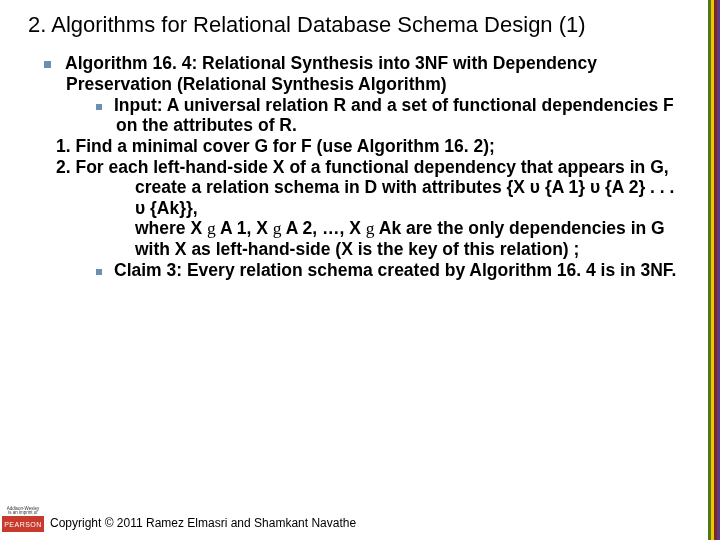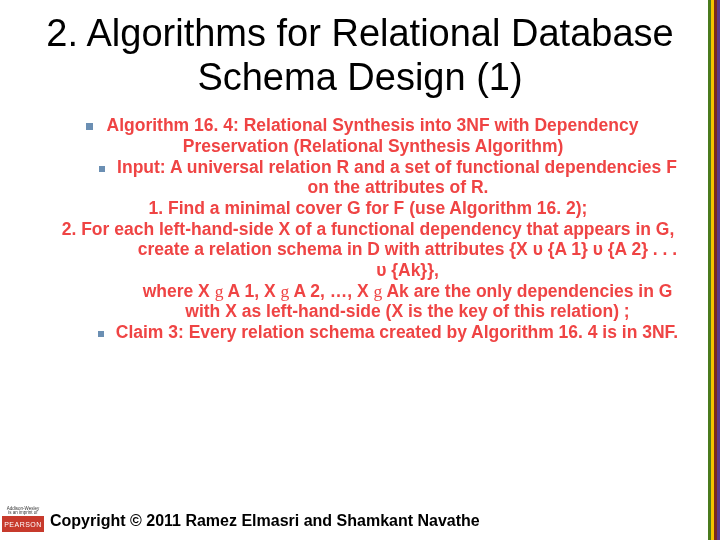--- a/index.html
+++ b/index.html
@@ -4,36 +4,36 @@
 <style>
   * { margin: 0; padding: 0; box-sizing: border-box; }
   html, body { width: 720px; height: 540px; font-family: Arial, Helvetica, sans-serif; background: #fff; overflow: hidden; }
   .slide { position: relative; width: 720px; height: 540px; background: #fff; }
   .edge-stripes { position: absolute; right: 0; top: 0; height: 540px; display: flex; }
   .stripe { width: 3px; height: 540px; }
   .s-green  { background: #4a7a1e; }
   .s-yellow { background: #f5c400; }
   .s-maroon { background: #7a2a1e; }
   .s-purple { background: #5a3a8a; }
-  .title { padding: 12px 28px 6px 28px; font-size: 38px; line-height: 1.15; color: #000; font-weight: 400; text-align: center; }
-  .body { padding: 10px 40px 0 44px; font-size: 17.5px; font-weight: 700; color: #ef4444; line-height: 1.18; text-align: center; }
+  .title { padding: 12px 28px 6px 28px; font-size: 22px; line-height: 1.15; color: #000; font-weight: 400; }
+  .body { padding: 10px 40px 0 44px; font-size: 17.5px; font-weight: 700; color: #000000; line-height: 1.18; }
   .blk { position: relative; }
   .bullet-sq { display: inline-block; width: 7px; height: 7px; background: #6b8fb3; vertical-align: 1px; }
   .indent0 { margin-left: 0; text-indent: -22px; padding-left: 22px; }
   .indent0 .bullet-sq { margin-right: 14px; }
   .indent1 { margin-left: 52px; text-indent: -20px; padding-left: 20px; }
   .indent1 .bullet-sq { width: 6px; height: 6px; margin-right: 12px; }
   .num { margin-left: 12px; padding-left: 22px; text-indent: -22px; }
   .cont-deep { margin-left: 91px; text-indent: 0; }
   .arrow { font-family: "Times New Roman", serif; font-weight: 400; }
   .footer { position: absolute; left: 0; bottom: 8px; display: flex; align-items: flex-end; gap: 6px; }
   .logo { width: 42px; margin-left: 2px; }
   .logo-top { font-size: 4.5px; line-height: 1.05; text-align: center; color: #333; }
   .logo-box { height: 16px; background: #c73a2c; color: #fff; font-size: 7px; letter-spacing: 0.5px; display: flex; align-items: center; justify-content: center; }
-  .copyright { font-size: 16px; color: #000; padding-bottom: 2px; font-weight: 700; }
+  .copyright { font-size: 12px; color: #000; padding-bottom: 2px; font-weight: 400; }
 </style>
 </head>
 <body>
 
 <div class="slide">
 
   <div class="edge-stripes">
     <div class="stripe s-green"></div>
     <div class="stripe s-yellow"></div>
     <div class="stripe s-maroon"></div>

